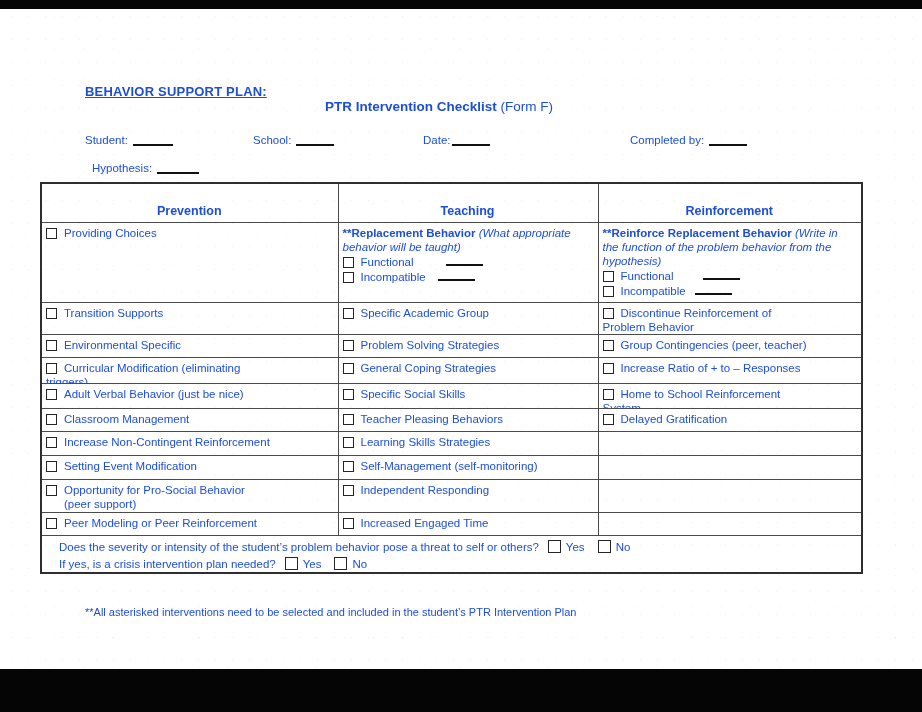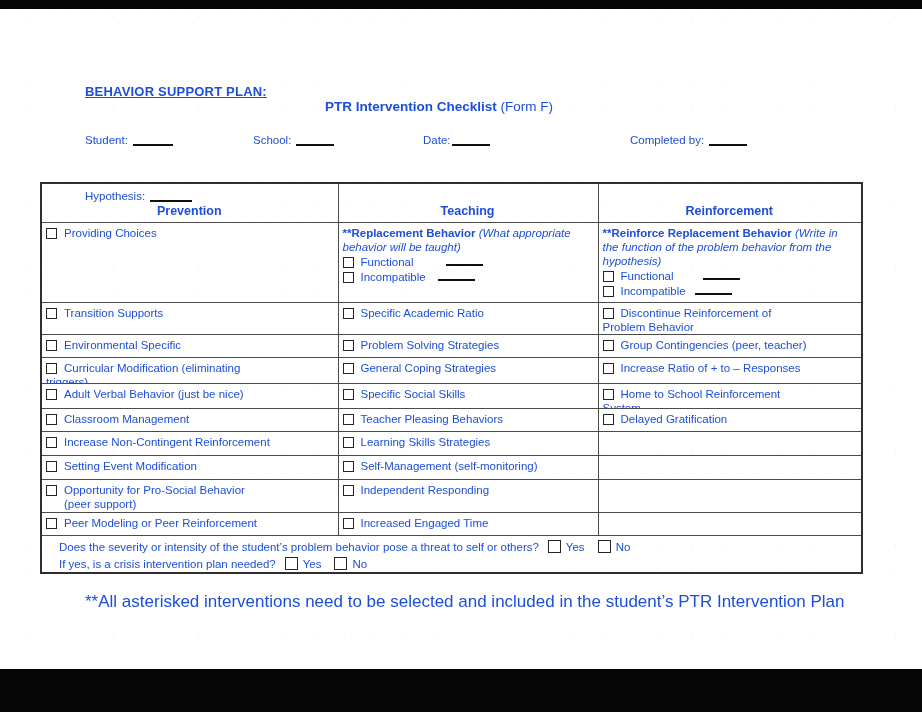--- a/index.html
+++ b/index.html
@@ -27,21 +27,21 @@
   .abs { position:absolute; }
   .plan-label { left:85px; top:84px; font-size:13px; font-weight:bold; text-decoration: underline; letter-spacing:0.2px; }
   .form-title { left:325px; top:99px; font-size:13.5px; }
   .form-title .b { font-weight:bold; }
   .field { font-size:11.5px; white-space:nowrap; }
   .blank { display:inline-block; border-bottom:2px solid #101010; height:9px; vertical-align:-2px; }
   .f-student   { left:85px;  top:134px; }
   .f-school    { left:253px; top:134px; }
   .f-date      { left:423px; top:134px; }
   .f-completed { left:630px; top:134px; }
-  .f-hypothesis{ left:85px;  top:162px;margin-top:28px; }
+  .f-hypothesis{ left:92px;  top:162px; }
   .f-student .blank{width:40px; margin-left:5px;}
   .f-school .blank{width:38px; margin-left:5px;}
   .f-date .blank{width:38px; margin-left:1px;}
   .f-completed .blank{width:38px; margin-left:5px;}
   .f-hypothesis .blank{width:42px; margin-left:5px;}
 
   .ptable {
     position:absolute; left:40px; top:182px; width:823px;
     border:2px solid #2e2e2e;
     font-size:11.5px; line-height:14px;
@@ -82,21 +82,21 @@
   .ml-f3 { margin-left:29px; } .ml-i3 { margin-left:9px; }
 
   .qcell { width:100%; padding:3px 6px 0 6px; line-height:17px; font-size:11.5px; }
   .cbq {
     display:inline-block; width:13px; height:13px;
     border:1.5px solid #262626; background:#fff;
     vertical-align:-2px; margin:0 5px 0 9px;
   }
   .cbq.gap { margin-left:13px; }
 
-  .footer-note { left:85px; top:592px; font-size:17px; }
+  .footer-note { left:85px; top:606px; font-size:11px; }
 </style>
 </head>
 <body>
 
 <div class="page">
   <div class="scan-bar top"></div>
   <div class="scan-bar bottom"></div>
 
   <div class="abs plan-label">BEHAVIOR SUPPORT PLAN:</div>
   <div class="abs form-title">
@@ -152,21 +152,21 @@
         <div class="cbline"><span class="cb"></span><span>Functional</span><span class="wblank ml-f3"></span></div>
         <div class="cbline"><span class="cb"></span><span>Incompatible</span><span class="wblank ml-i3"></span></div>
       </div>
     </div>
 
     <div class="trow h-r2">
       <div class="tcell c1">
         <span class="cb"></span><span>Transition Supports</span>
       </div>
       <div class="tcell c2">
-        <span class="cb"></span><span>Specific Academic Ratio</span>
+        <span class="cb"></span><span>Specific Academic Group</span>
       </div>
       <div class="tcell c3">
         <span class="cb"></span><span>Discontinue Reinforcement of</span><br><span>Problem Behavior</span>
       </div>
     </div>
 
     <div class="trow h-r3">
       <div class="tcell c1">
         <span class="cb"></span><span>Environmental Specific</span>
       </div>

